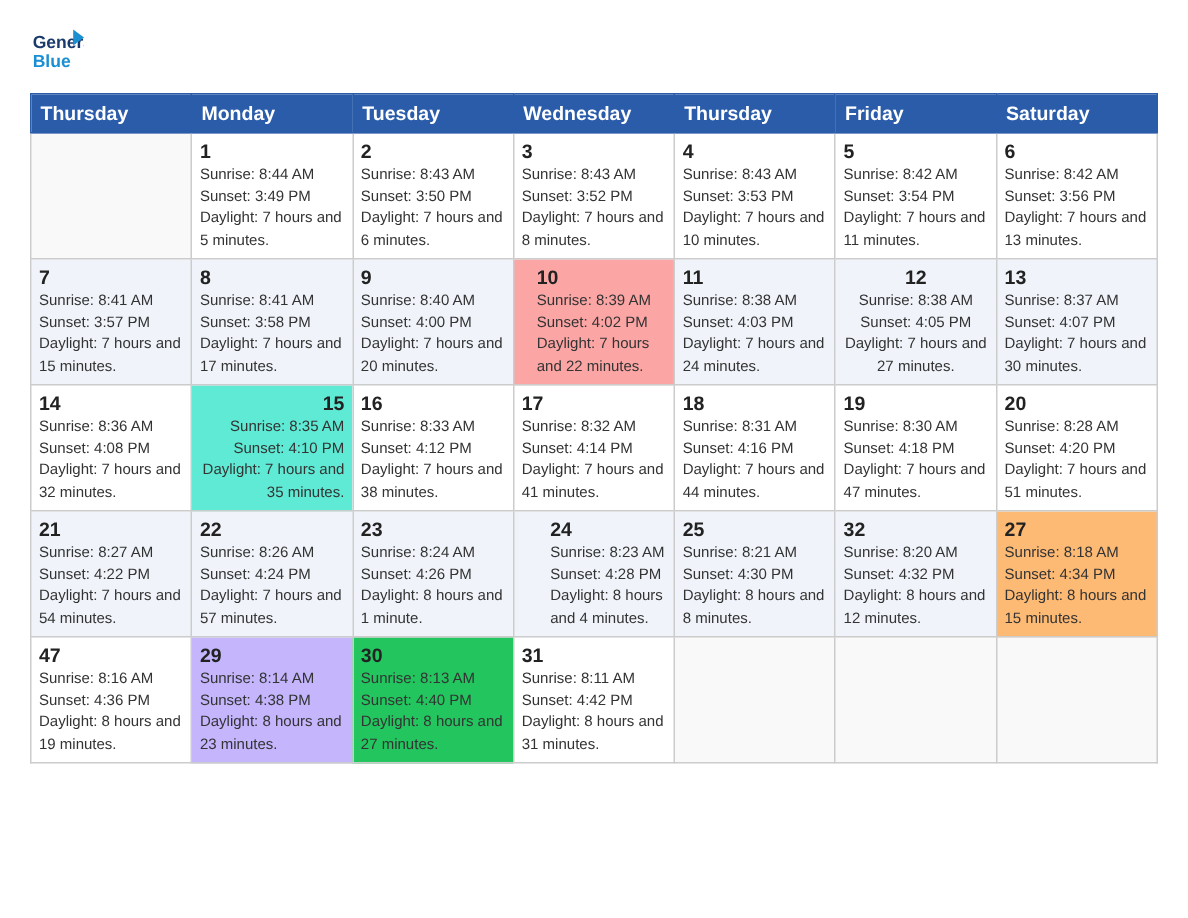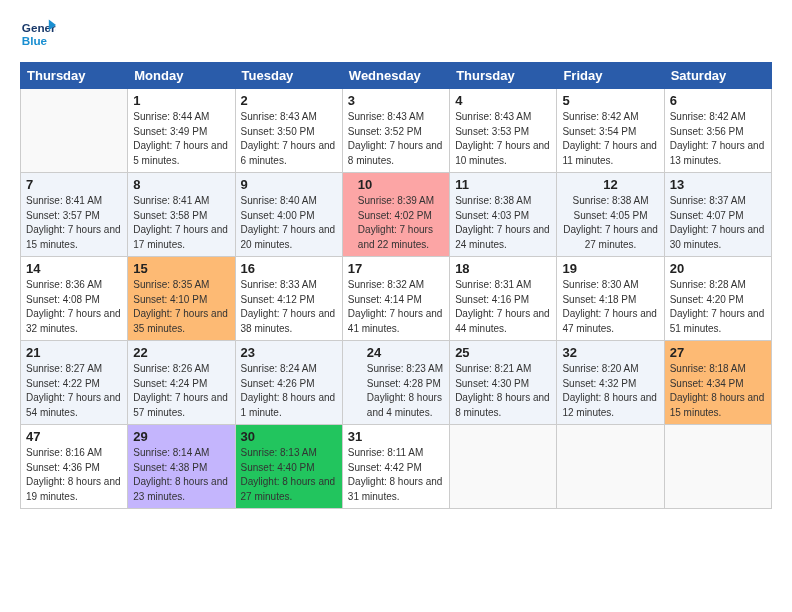--- a/index.html
+++ b/index.html
@@ -181,21 +181,21 @@
           <td style="background: rgb(240, 244, 250);">
             <span class="day-num">13</span>
             <div class="day-info">Sunrise: 8:37 AM<br>Sunset: 4:07 PM<br>Daylight: 7 hours and 30 minutes.</div>
           </td>
         </tr>
         <tr>
           <td style="background: rgb(255, 255, 255);">
             <span class="day-num">14</span>
             <div class="day-info">Sunrise: 8:36 AM<br>Sunset: 4:08 PM<br>Daylight: 7 hours and 32 minutes.</div>
           </td>
-          <td style="background: #fdba74;">
+          <td style="background: #5eead4; text-align: right;">
             <span class="day-num">15</span>
             <div class="day-info">Sunrise: 8:35 AM<br>Sunset: 4:10 PM<br>Daylight: 7 hours and 35 minutes.</div>
           </td>
           <td style="background: rgb(255, 255, 255);">
             <span class="day-num">16</span>
             <div class="day-info">Sunrise: 8:33 AM<br>Sunset: 4:12 PM<br>Daylight: 7 hours and 38 minutes.</div>
           </td>
           <td style="background: rgb(255, 255, 255);">
             <span class="day-num">17</span>
             <div class="day-info">Sunrise: 8:32 AM<br>Sunset: 4:14 PM<br>Daylight: 7 hours and 41 minutes.</div>

